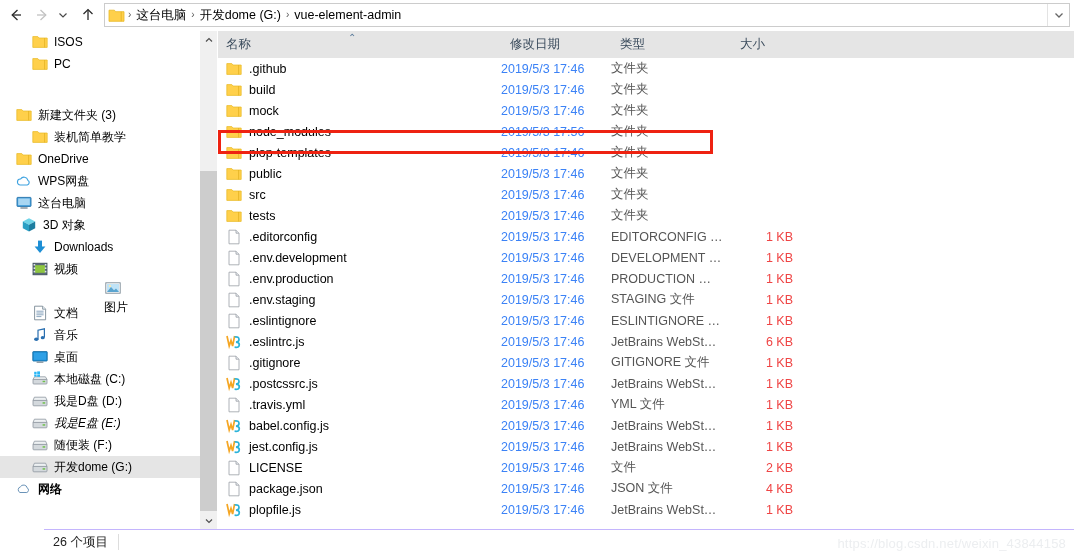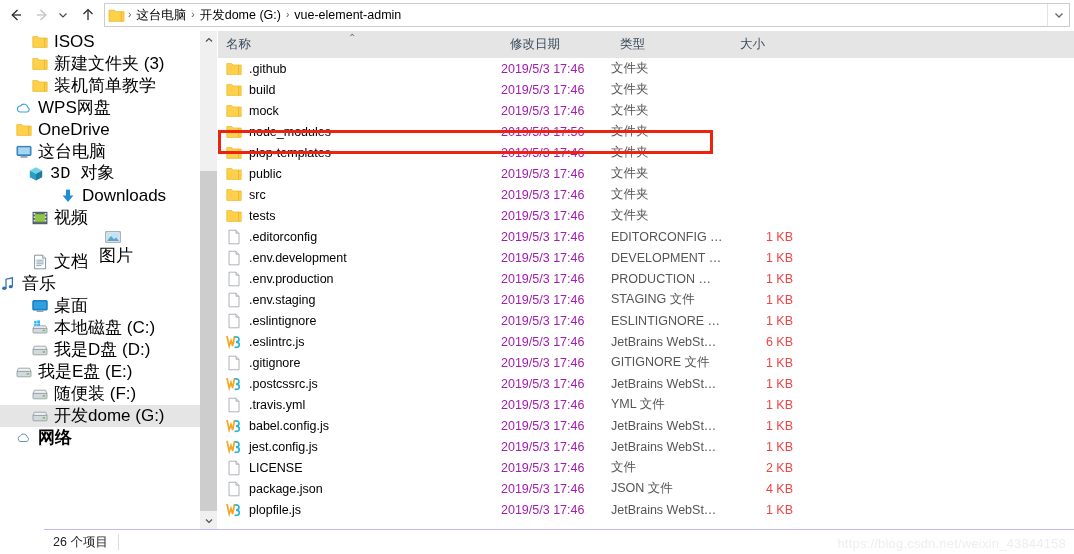--- a/index.html
+++ b/index.html
@@ -41,21 +41,21 @@
     border-left:1px solid #e3e3e3;
   }
 
   
   .sidebar {
     position:absolute; left:0; top:31px; width:200px; height:498px;
     background:#ffffff; overflow:hidden;
   }
   .side-item {
     position:relative; height:22px; display:flex; align-items:center;
-    white-space:nowrap; font-size:17px; color:#000;
+    white-space:nowrap; font-size:12px; color:#000;
   }
   .side-item.selected { background:#e5e5e5; }
   .side-ico { width:16px; height:16px; flex:0 0 16px; margin-right:6px; position:relative; }
   .side-label { line-height:22px; }
 
   .sb-scroll {
     position:absolute; left:200px; top:31px; width:17px; height:498px;
     background:#f0f0f0;
   }
   .sb-arrow {
@@ -84,21 +84,21 @@
   .sort-caret {
     position:absolute; top:2px; font-size:10px; color:#5a7b9c; line-height:10px;
   }
 
   .rows { position:relative; width:856px; }
   .row {
     position:relative; height:21px; display:flex; align-items:center;
     font-size:12.5px; white-space:nowrap;
   }
   .cell-name  { position:absolute; left:8px;  display:flex; align-items:center; color:#000; }
-  .cell-date  { position:absolute; left:283px; color:#a21caf; }
+  .cell-date  { position:absolute; left:283px; color:#3b82f6; }
   .cell-type  { position:absolute; left:393px; color:#555555; }
   .cell-size  { position:absolute; left:513px; width:62px; text-align:right; color:#ef4444; }
   .f-ico { width:16px; height:16px; flex:0 0 16px; margin-right:7px; position:relative; }
 
   
   .statusbar {
     position:absolute; left:0; bottom:0; width:1074px; height:25px;
     background:#ffffff; border-top:1px solid #c4b5fd;
     display:flex; align-items:center;margin-left:44px;
   }
@@ -182,59 +182,66 @@
             <path d="M0.8 2.6 h5 l1.2 1.4 H15.2 v9.4 H0.8 Z" fill="#ffd04b" stroke="#e8b923" stroke-width="0.7"></path>
             <path d="M12.6 4 v9.4" stroke="#e0ae1c" stroke-width="0.7"></path>
           </svg></span>
         <span class="side-label">ISOS</span>
       </div>
       <div class="side-item" style="padding-left: 32px;">
         <span class="side-ico"><svg width="16" height="16" viewBox="0 0 16 16">
             <path d="M0.8 2.6 h5 l1.2 1.4 H15.2 v9.4 H0.8 Z" fill="#ffd04b" stroke="#e8b923" stroke-width="0.7"></path>
             <path d="M12.6 4 v9.4" stroke="#e0ae1c" stroke-width="0.7"></path>
           </svg></span>
-        <span class="side-label">新建文件夹 (3)</span>
-      </div>
-      <div class="side-item" style="padding-left: 32px;">
+        <span class="side-label">PC</span>
+      </div>
+      <div class="side-item" style="padding-left: 16px; margin-top: 29px;">
         <span class="side-ico"><svg width="16" height="16" viewBox="0 0 16 16">
             <path d="M0.8 2.6 h5 l1.2 1.4 H15.2 v9.4 H0.8 Z" fill="#ffd04b" stroke="#e8b923" stroke-width="0.7"></path>
             <path d="M12.6 4 v9.4" stroke="#e0ae1c" stroke-width="0.7"></path>
           </svg></span>
-        <span class="side-label">装机简单教学</span>
-      </div>
-      <div class="side-item" style="padding-left: 16px;">
-        <span class="side-ico"><svg width="16" height="16" viewBox="0 0 16 16">
-            <path d="M4.3 12 a3 3 0 0 1 0.3 -6 a4 4 0 0 1 7.2 1.2 a2.6 2.6 0 0 1 -0.5 4.8 Z" fill="#ffffff" stroke="#3da2e0" stroke-width="1.15"></path>
-          </svg></span>
-        <span class="side-label">WPS网盘</span>
-      </div>
-      <div class="side-item" style="padding-left: 16px;">
+        <span class="side-label">新建文件夹 (3)</span>
+      </div>
+      <div class="side-item" style="padding-left: 32px;">
         <span class="side-ico"><svg width="16" height="16" viewBox="0 0 16 16">
             <path d="M0.8 2.6 h5 l1.2 1.4 H15.2 v9.4 H0.8 Z" fill="#ffd04b" stroke="#e8b923" stroke-width="0.7"></path>
             <path d="M12.6 4 v9.4" stroke="#e0ae1c" stroke-width="0.7"></path>
           </svg></span>
+        <span class="side-label">装机简单教学</span>
+      </div>
+      <div class="side-item" style="padding-left: 16px;">
+        <span class="side-ico"><svg width="16" height="16" viewBox="0 0 16 16">
+            <path d="M0.8 2.6 h5 l1.2 1.4 H15.2 v9.4 H0.8 Z" fill="#ffd04b" stroke="#e8b923" stroke-width="0.7"></path>
+            <path d="M12.6 4 v9.4" stroke="#e0ae1c" stroke-width="0.7"></path>
+          </svg></span>
         <span class="side-label">OneDrive</span>
+      </div>
+      <div class="side-item" style="padding-left: 16px;">
+        <span class="side-ico"><svg width="16" height="16" viewBox="0 0 16 16">
+            <path d="M4.3 12 a3 3 0 0 1 0.3 -6 a4 4 0 0 1 7.2 1.2 a2.6 2.6 0 0 1 -0.5 4.8 Z" fill="#ffffff" stroke="#3da2e0" stroke-width="1.15"></path>
+          </svg></span>
+        <span class="side-label">WPS网盘</span>
       </div>
       <div class="side-item" style="padding-left: 16px;">
         <span class="side-ico"><svg width="16" height="16" viewBox="0 0 16 16">
             <rect x="1" y="2.4" width="14" height="9" rx="0.6" fill="#4aa3df" stroke="#1f6fa8" stroke-width="0.9"></rect>
             <rect x="2.2" y="3.5" width="11.6" height="6.6" fill="#a8d6f2"></rect>
             <rect x="4.4" y="12.4" width="7.2" height="1.2" fill="#6d7b86"></rect>
           </svg></span>
         <span class="side-label">这台电脑</span>
       </div>
-      <div class="side-item" style="padding-left: 28px; font-family: Liberation Mono, monospace;">
+      <div class="side-item" style="padding-left: 21px;">
         <span class="side-ico"><svg width="16" height="16" viewBox="0 0 16 16">
             <path d="M8 1.3 L14.2 4.5 L8 7.8 L1.8 4.5 Z" fill="#6fd4e8"></path>
             <path d="M1.8 4.5 L8 7.8 V14.6 L1.8 11.3 Z" fill="#2a9fc4"></path>
             <path d="M14.2 4.5 L8 7.8 V14.6 L14.2 11.3 Z" fill="#1d7da0"></path>
           </svg></span>
         <span class="side-label">3D 对象</span>
       </div>
-      <div class="side-item" style="padding-left: 32px; margin-left: 28px;">
+      <div class="side-item" style="padding-left: 32px;">
         <span class="side-ico"><svg width="16" height="16" viewBox="0 0 16 16">
             <rect x="6" y="1.6" width="4" height="6.4" fill="#1e8fd5"></rect>
             <path d="M2.6 7.6 H13.4 L8 14 Z" fill="#1e8fd5"></path>
           </svg></span>
         <span class="side-label">Downloads</span>
       </div>
       <div class="side-item" style="padding-left: 32px;">
         <span class="side-ico"><svg width="16" height="16" viewBox="0 0 16 16">
             <rect x="1" y="2.2" width="14" height="11.6" fill="#5a6b78" stroke="#3c4b57" stroke-width="0.8"></rect>
             <rect x="3" y="4.2" width="10" height="7.6" fill="#8ec640"></rect>
@@ -262,21 +269,21 @@
             <path d="M10.6 1.2 v3 h3" fill="#e4ecf1" stroke="#7b8a95" stroke-width="0.8"></path>
             <g stroke="#6d8fae" stroke-width="0.8">
               <line x1="4.4" y1="6.2" x2="11.6" y2="6.2"></line>
               <line x1="4.4" y1="8" x2="11.6" y2="8"></line>
               <line x1="4.4" y1="9.8" x2="11.6" y2="9.8"></line>
               <line x1="4.4" y1="11.6" x2="9.4" y2="11.6"></line>
             </g>
           </svg></span>
         <span class="side-label">文档</span>
       </div>
-      <div class="side-item" style="">
+      <div class="side-item" style="padding-left: 32px;">
         <span class="side-ico"><svg width="16" height="16" viewBox="0 0 16 16">
             <path d="M6 12.2 V3.2 L12.4 1.8 V10.6" fill="none" stroke="#2a6fb0" stroke-width="1.2"></path>
             <ellipse cx="4.3" cy="12.3" rx="2.2" ry="1.8" fill="#2a6fb0"></ellipse>
             <ellipse cx="10.7" cy="10.7" rx="2" ry="1.6" fill="#2a6fb0"></ellipse>
           </svg></span>
         <span class="side-label">音乐</span>
       </div>
       <div class="side-item" style="padding-left: 32px;">
         <span class="side-ico"><svg width="16" height="16" viewBox="0 0 16 16">
             <rect x="0.8" y="2.6" width="14.4" height="9.4" rx="0.6" fill="#1e8fd5" stroke="#166fa8" stroke-width="0.9"></rect>
@@ -298,21 +305,21 @@
         <span class="side-label">本地磁盘 (C:)</span>
       </div>
       <div class="side-item" style="padding-left: 32px;">
         <span class="side-ico"><svg width="16" height="16" viewBox="0 0 16 16">
             <path d="M1 7.4 h14 v4.6 a0.8 0.8 0 0 1 -0.8 0.8 H1.8 A0.8 0.8 0 0 1 1 12 Z" fill="#d4d9dd" stroke="#8d969e" stroke-width="0.8"></path>
             <path d="M2.4 4.2 h11.2 l1.4 3.2 H1 Z" fill="#eef1f3" stroke="#8d969e" stroke-width="0.8"></path>
             <rect x="10.6" y="9.2" width="2.6" height="1.5" fill="#6ec04a"></rect>
           </svg></span>
         <span class="side-label">我是D盘 (D:)</span>
       </div>
-      <div class="side-item" style="padding-left: 16px;">
+      <div class="side-item" style="padding-left: 32px; font-style: italic;">
         <span class="side-ico"><svg width="16" height="16" viewBox="0 0 16 16">
             <path d="M1 7.4 h14 v4.6 a0.8 0.8 0 0 1 -0.8 0.8 H1.8 A0.8 0.8 0 0 1 1 12 Z" fill="#d4d9dd" stroke="#8d969e" stroke-width="0.8"></path>
             <path d="M2.4 4.2 h11.2 l1.4 3.2 H1 Z" fill="#eef1f3" stroke="#8d969e" stroke-width="0.8"></path>
             <rect x="10.6" y="9.2" width="2.6" height="1.5" fill="#6ec04a"></rect>
           </svg></span>
         <span class="side-label">我是E盘 (E:)</span>
       </div>
       <div class="side-item" style="padding-left: 32px;">
         <span class="side-ico"><svg width="16" height="16" viewBox="0 0 16 16">
             <path d="M1 7.4 h14 v4.6 a0.8 0.8 0 0 1 -0.8 0.8 H1.8 A0.8 0.8 0 0 1 1 12 Z" fill="#d4d9dd" stroke="#8d969e" stroke-width="0.8"></path>

